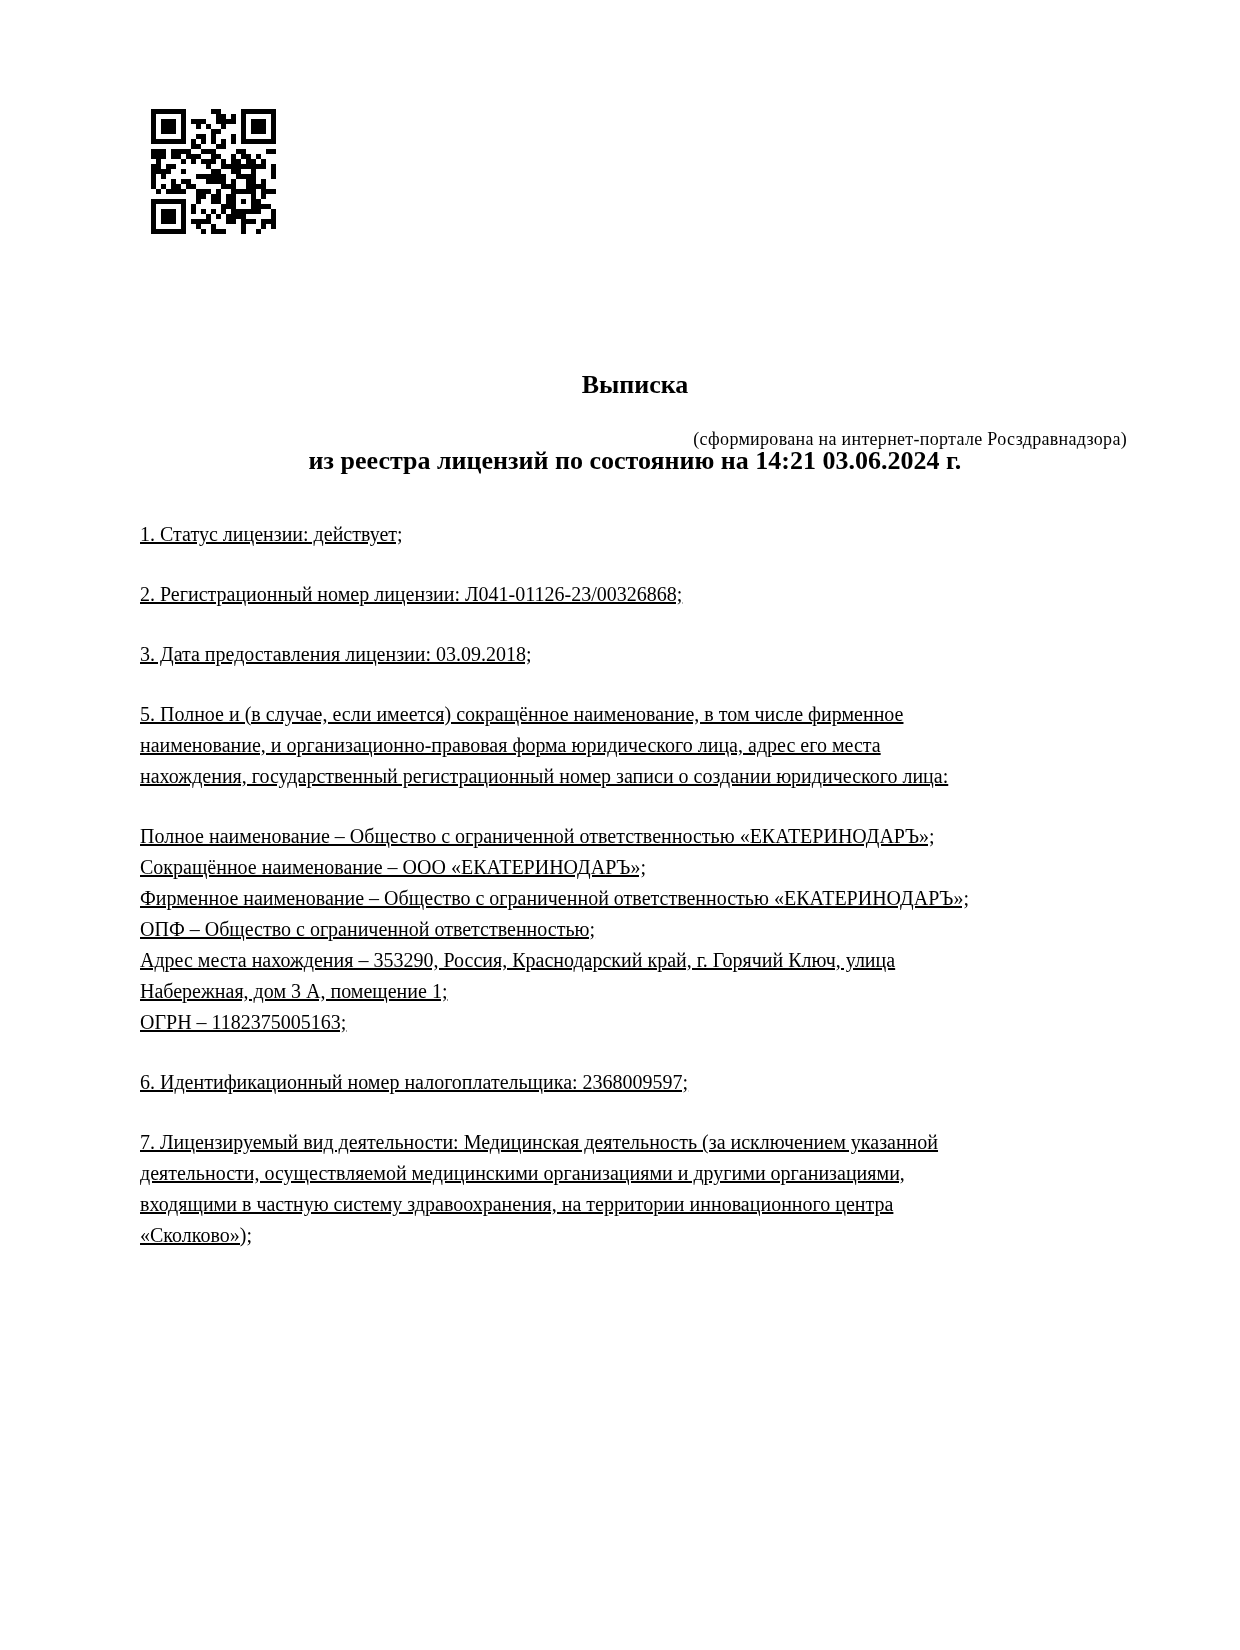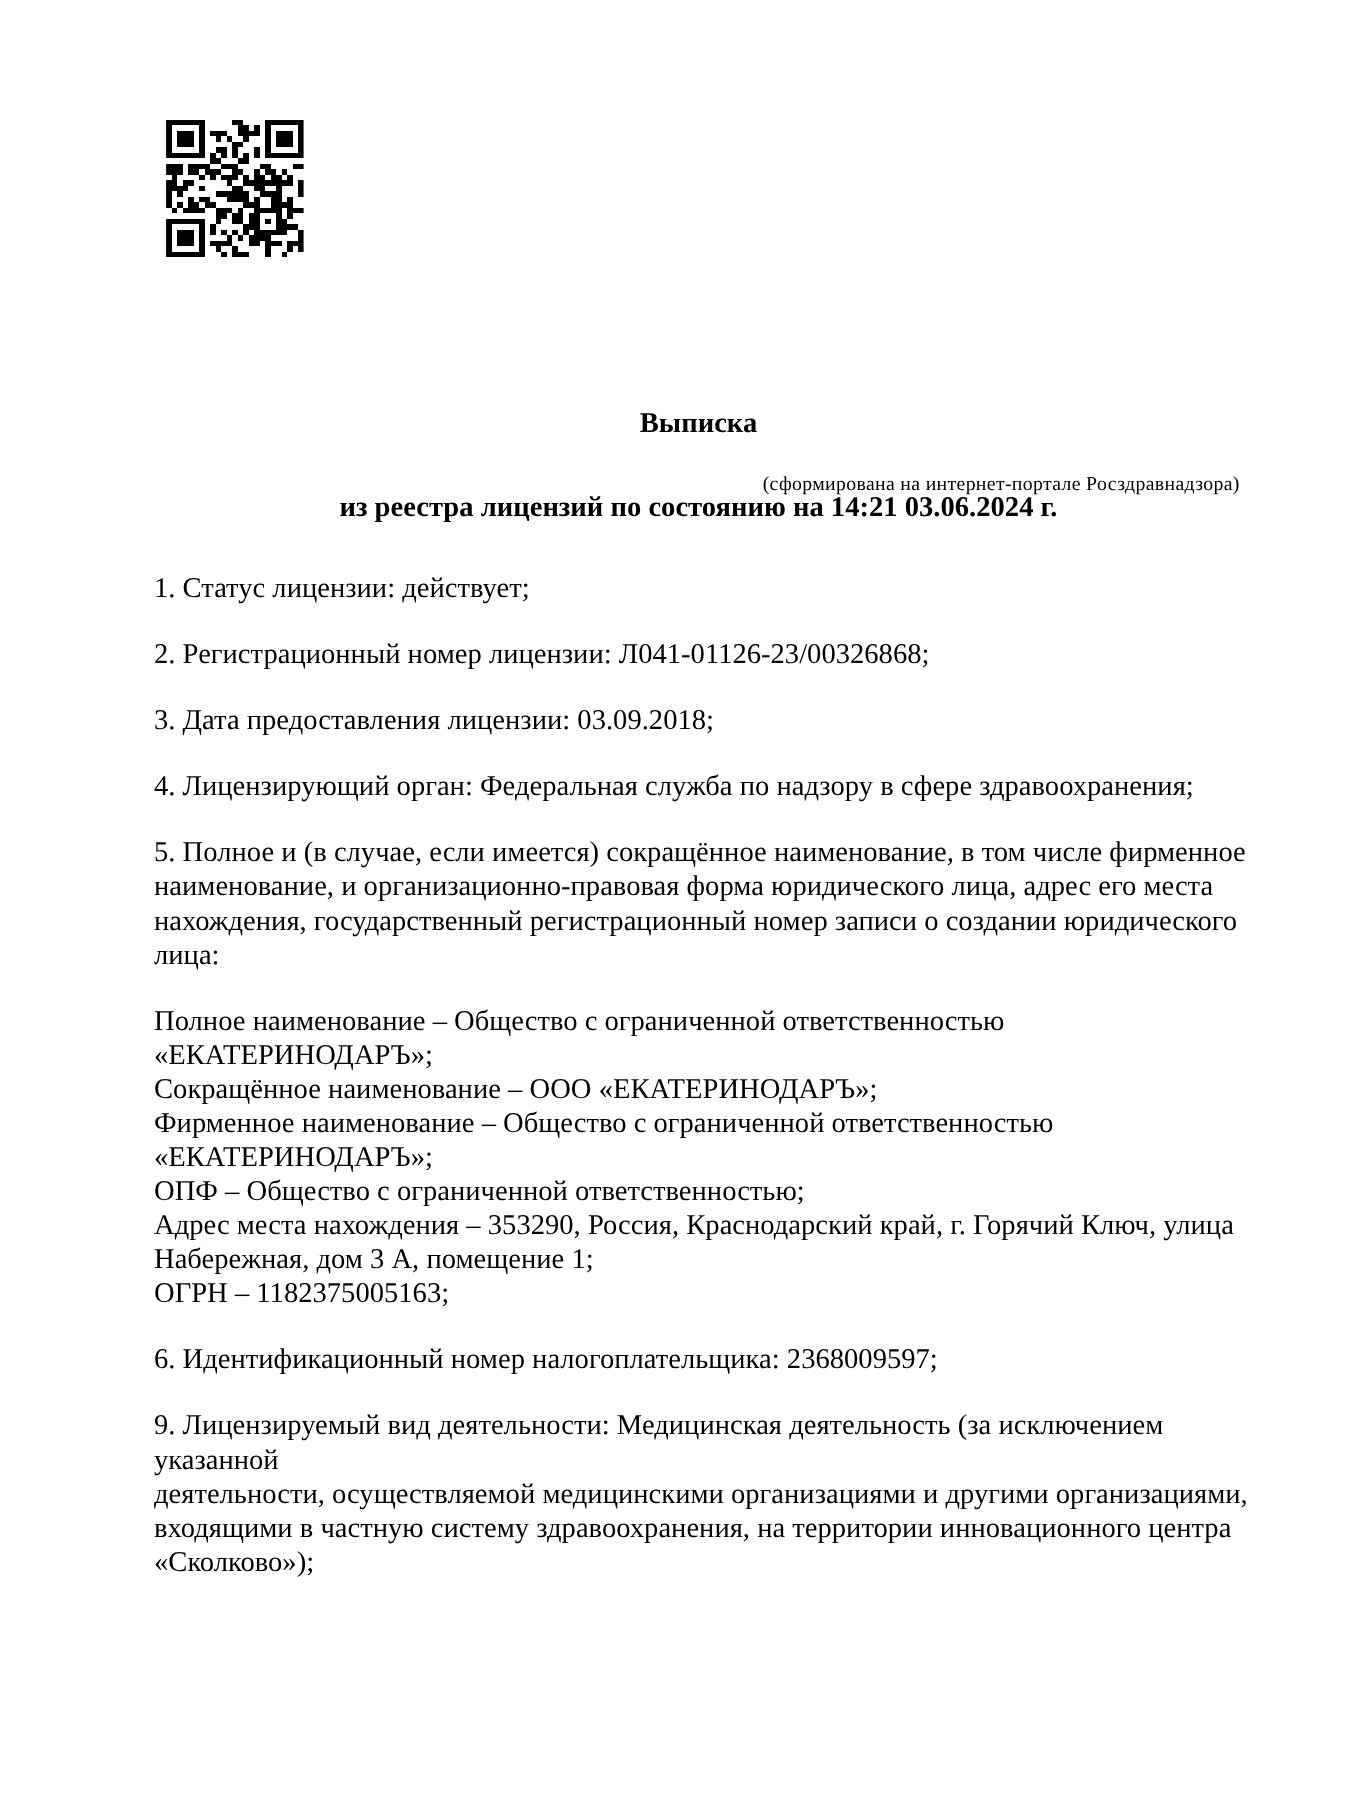--- a/index.html
+++ b/index.html
@@ -40,22 +40,23 @@
     right: 113px;
     font-size: 18px;
     letter-spacing: 0.3px;
     margin-left: 20px;
   }
   .body-block {
     position: absolute;
     left: 140px;
     top: 519px;
     width: 1010px;
-    font-size: 26px;
+    font-size: 20px;
     line-height: 31px;
+    text-decoration: underline;
   }
   .body-block p {
     margin: 0 0 29px 0;
     white-space: pre-line;
   }
 </style>
 </head>
 <body>
 
 <div class="page">
@@ -382,31 +383,30 @@
     <div>Выписка</div>
     <div>из реестра лицензий по состоянию на 14:21 03.06.2024 г.</div>
   </div>
 
   <div class="subtitle">(сформирована на интернет-портале Росздравнадзора)</div>
 
   <div class="body-block">
     <p>1. Статус лицензии: действует;</p>
     <p>2. Регистрационный номер лицензии: Л041-01126-23/00326868;</p>
     <p>3. Дата предоставления лицензии: 03.09.2018;</p>
-    <p>4. Лицензирующий орган: Федеральная служба по надзору в сфере здравоохранения;</p>
     <p>5. Полное и (в случае, если имеется) сокращённое наименование, в том числе фирменное
 наименование, и организационно-правовая форма юридического лица, адрес его места
 нахождения, государственный регистрационный номер записи о создании юридического лица:</p>
     <p>Полное наименование – Общество с ограниченной ответственностью «ЕКАТЕРИНОДАРЪ»;
 Сокращённое наименование – ООО «ЕКАТЕРИНОДАРЪ»;
 Фирменное наименование – Общество с ограниченной ответственностью «ЕКАТЕРИНОДАРЪ»;
 ОПФ – Общество с ограниченной ответственностью;
 Адрес места нахождения – 353290, Россия, Краснодарский край, г. Горячий Ключ, улица
 Набережная, дом 3 А, помещение 1;
 ОГРН – 1182375005163;</p>
     <p>6. Идентификационный номер налогоплательщика: 2368009597;</p>
-    <p>9. Лицензируемый вид деятельности: Медицинская деятельность (за исключением указанной
+    <p>7. Лицензируемый вид деятельности: Медицинская деятельность (за исключением указанной
 деятельности, осуществляемой медицинскими организациями и другими организациями,
 входящими в частную систему здравоохранения, на территории инновационного центра
 «Сколково»);</p>
   </div>
 
 </div>
 
 </body></html>

